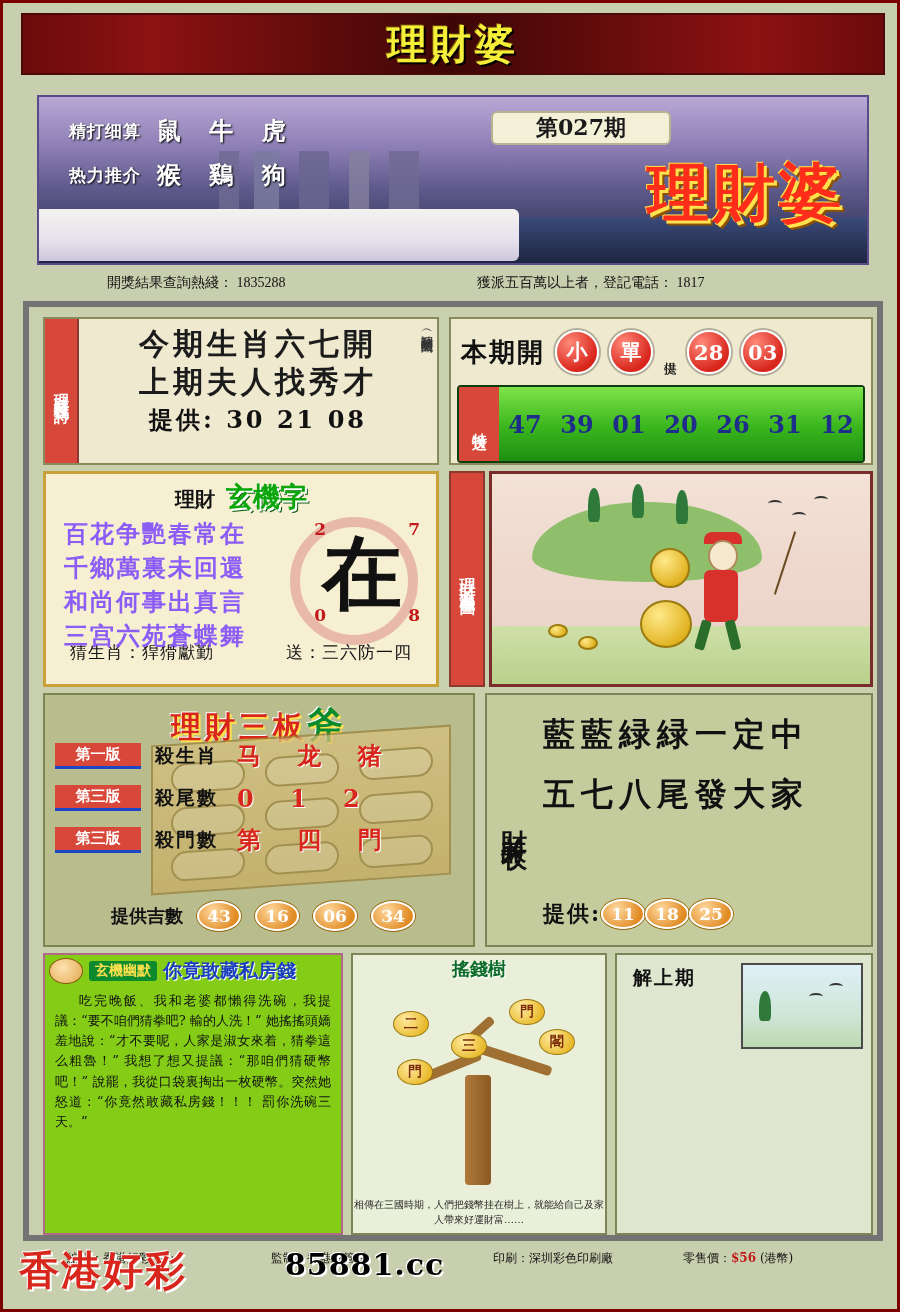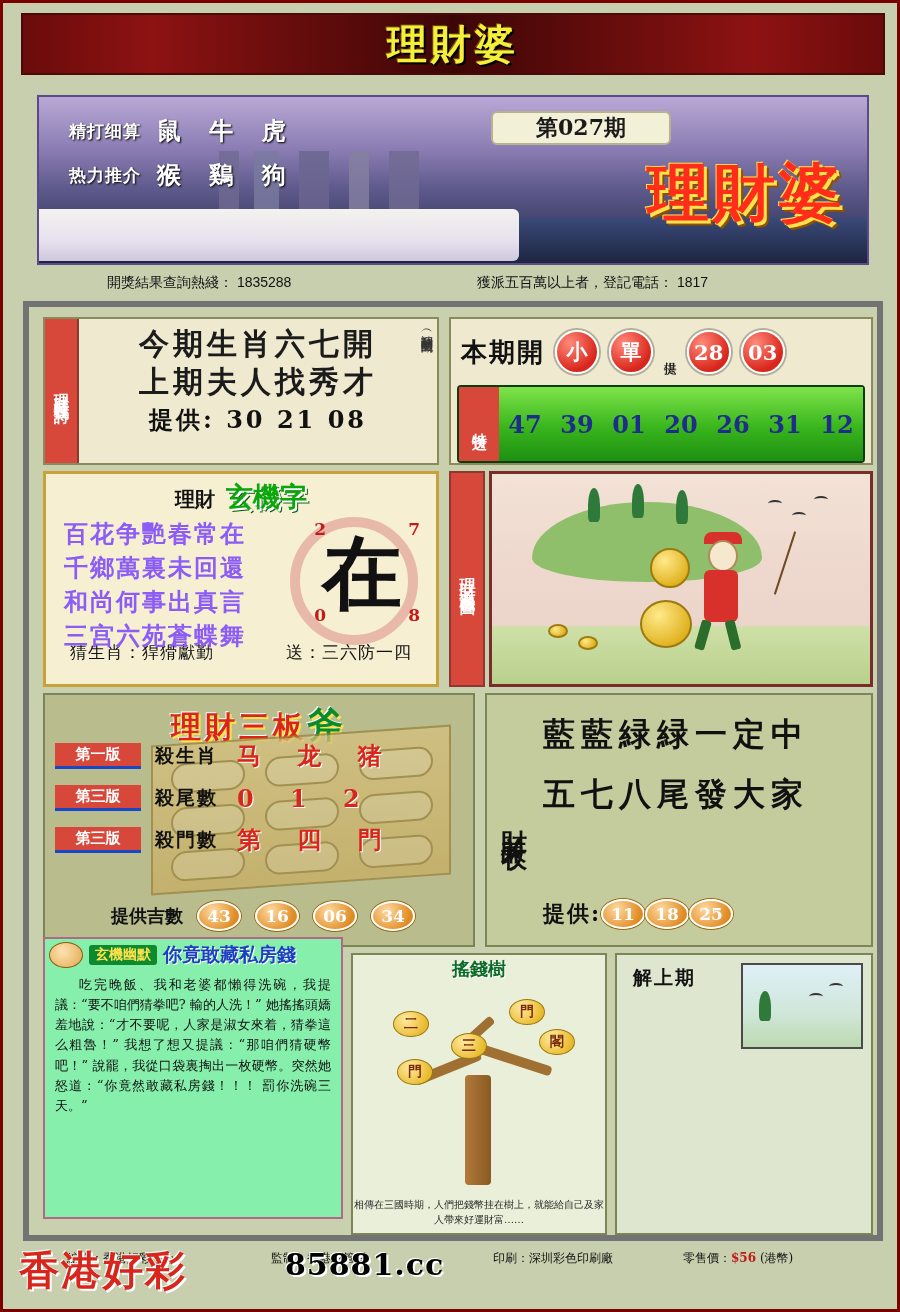--- a/index.html
+++ b/index.html
@@ -74,21 +74,21 @@
   .mh-whitebar {
     position: absolute; left: 0; top: 112px; width: 480px; height: 52px;
     background: linear-gradient(180deg,#f4f2ef 0%,#e7e2ee 60%,#cfc7dd 100%);
     border-radius: 0 6px 6px 0;
   }
 
   
   .hotline {
     position: absolute; left: 34px; top: 268px; width: 832px; height: 24px;
     display: flex; align-items: center;
-    font-family: Liberation Sans, sans-serif; font-size: 14px; color: #111;
+    font-family: Liberation Serif, serif; font-size: 14px; color: #111;
   }
   .hotline .h1 { position: absolute; left: 70px; }
   .hotline .h2 { position: absolute; left: 440px; }
 
   
   .content {
     position: absolute; left: 20px; top: 298px; width: 860px; height: 940px;
     background: #c9d0ae;
     border: 6px solid #737373;
   }
@@ -284,22 +284,22 @@
   .couplet-line {
     position: absolute; left: 56px;
     font-family: "DejaVu Serif", serif; font-size: 32px; font-weight: bold; color: #111;
     letter-spacing: 6px;
   }
   .couplet-foot { position: absolute; left: 56px; bottom: 16px; display: flex; align-items: flex-end; }
   .couplet-foot .lbl { font-family: "DejaVu Serif", serif; font-size: 22px; font-weight: bold; color: #111; letter-spacing: 2px; }
 
   
   .joke-box {
-    position: absolute; left: 14px; top: 630px; width: 300px; height: 282px;
-    background: #86efac; border: 2px solid #b06a85;
+    position: absolute; left: 14px; top: 646px; width: 300px; height: 282px;
+    background: #84cc16; border: 2px solid #b06a85;
   }
   .joke-head { display: flex; align-items: center; gap: 6px; padding: 3px 4px; }
   .joke-tag {
     background: #0e8a2e; color: #ffe14d;
     font-family: "DejaVu Serif", serif; font-size: 14px; font-weight: bold;
     padding: 1px 6px; border-radius: 3px;
   }
   .joke-title {
     font-family: "DejaVu Serif", serif; font-size: 19px; font-weight: bold; color: #1a3fc0;
     text-shadow: 1px 1px 0 #fff;

